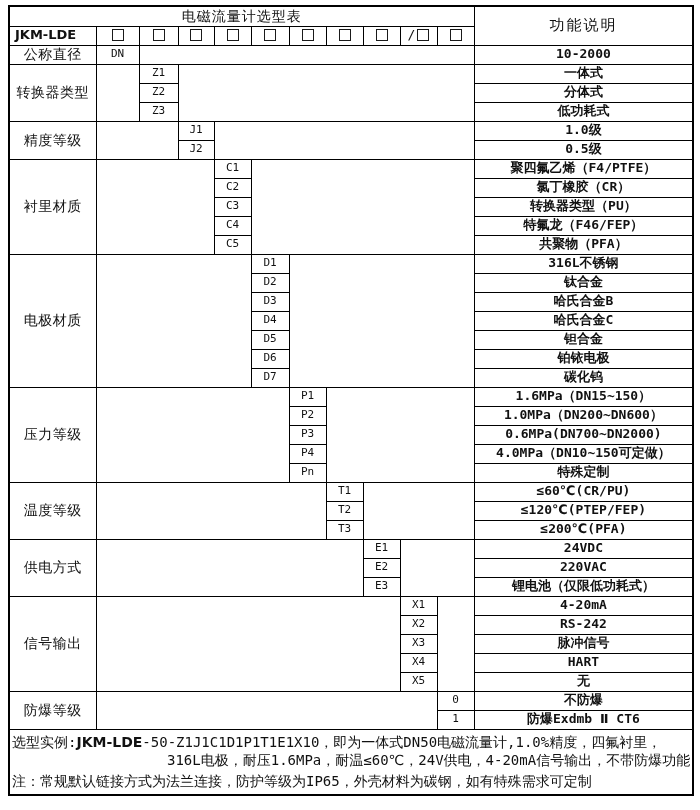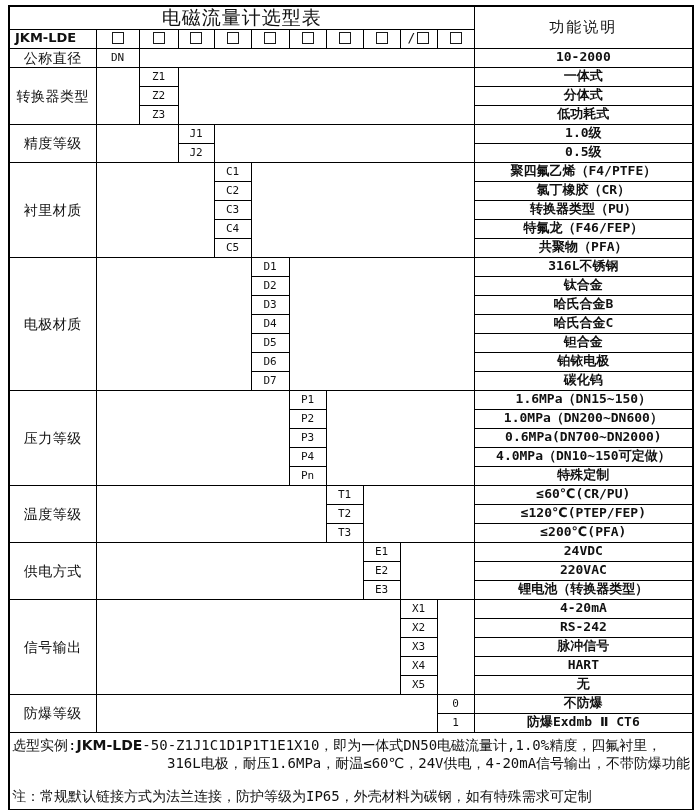--- a/index.html
+++ b/index.html
@@ -22,21 +22,21 @@
     padding: 0;
     text-align: center;
     vertical-align: middle;
     font-size: 13px;
     line-height: 1.15;
     overflow: hidden;
     white-space: nowrap;
   }
   tr { height: 19px; }
   tr.title-row { height: 20px; }
-  td.title-cell { font-size: 19px; letter-spacing: 1px; }
+  td.title-cell { font-size: 14px; letter-spacing: 1px; }
   td.fn-header { font-size: 15px; letter-spacing: 2px; font-family: Liberation Serif, serif; }
   td.jkm-cell {
     font-family: "DejaVu Sans", "Liberation Sans", sans-serif;
     font-weight: bold;
     font-size: 13px;
     text-align: left;
     padding-left: 5px;
   }
   td.lbl { font-size: 14px; letter-spacing: 0.5px; margin-top: 48px; }
   td.code { font-size: 11px; }
@@ -49,26 +49,25 @@
     vertical-align: middle;
     margin-top: -2px;
   }
   span.slash { font-size: 13px; margin-right: 2px; }
   td.footer-cell {
     text-align: left;
     white-space: normal;
     font-size: 14px;
     padding: 3px 2px 4px 2px;
     line-height: 1.3;
-    border-radius: 26px;
   }
   .ex-line1 { text-align: left; }
   .ex-line1 b { font-family: "DejaVu Sans", "Liberation Sans", sans-serif; }
   .ex-line2 { text-align: right; }
-  .note-line { text-align: left; margin-top: 15px; }
+  .note-line { text-align: left; margin-top: 3px; }
 </style>
 </head>
 <body>
 
 <div class="sheet">
 <table class="selector">
   <colgroup>
     <col style="width:87px">
         <col style="width:43px">
         <col style="width:39px">
@@ -240,21 +239,21 @@
     <td class="code">E1</td>
     <td class="blank" colspan="2" rowspan="3"></td>
     <td class="desc">24VDC</td>
   </tr>
   <tr>
     <td class="code">E2</td>
     <td class="desc">220VAC</td>
   </tr>
   <tr>
     <td class="code">E3</td>
-    <td class="desc">锂电池（转换器类型）</td>
+    <td class="desc">锂电池（仅限低功耗式）</td>
   </tr>
 
   <tr>
     <td class="lbl" rowspan="5">信号输出</td>
     <td class="blank" colspan="8" rowspan="5"></td>
     <td class="code">X1</td>
     <td class="blank" rowspan="5"></td>
     <td class="desc">4-20mA</td>
   </tr>
   <tr>

